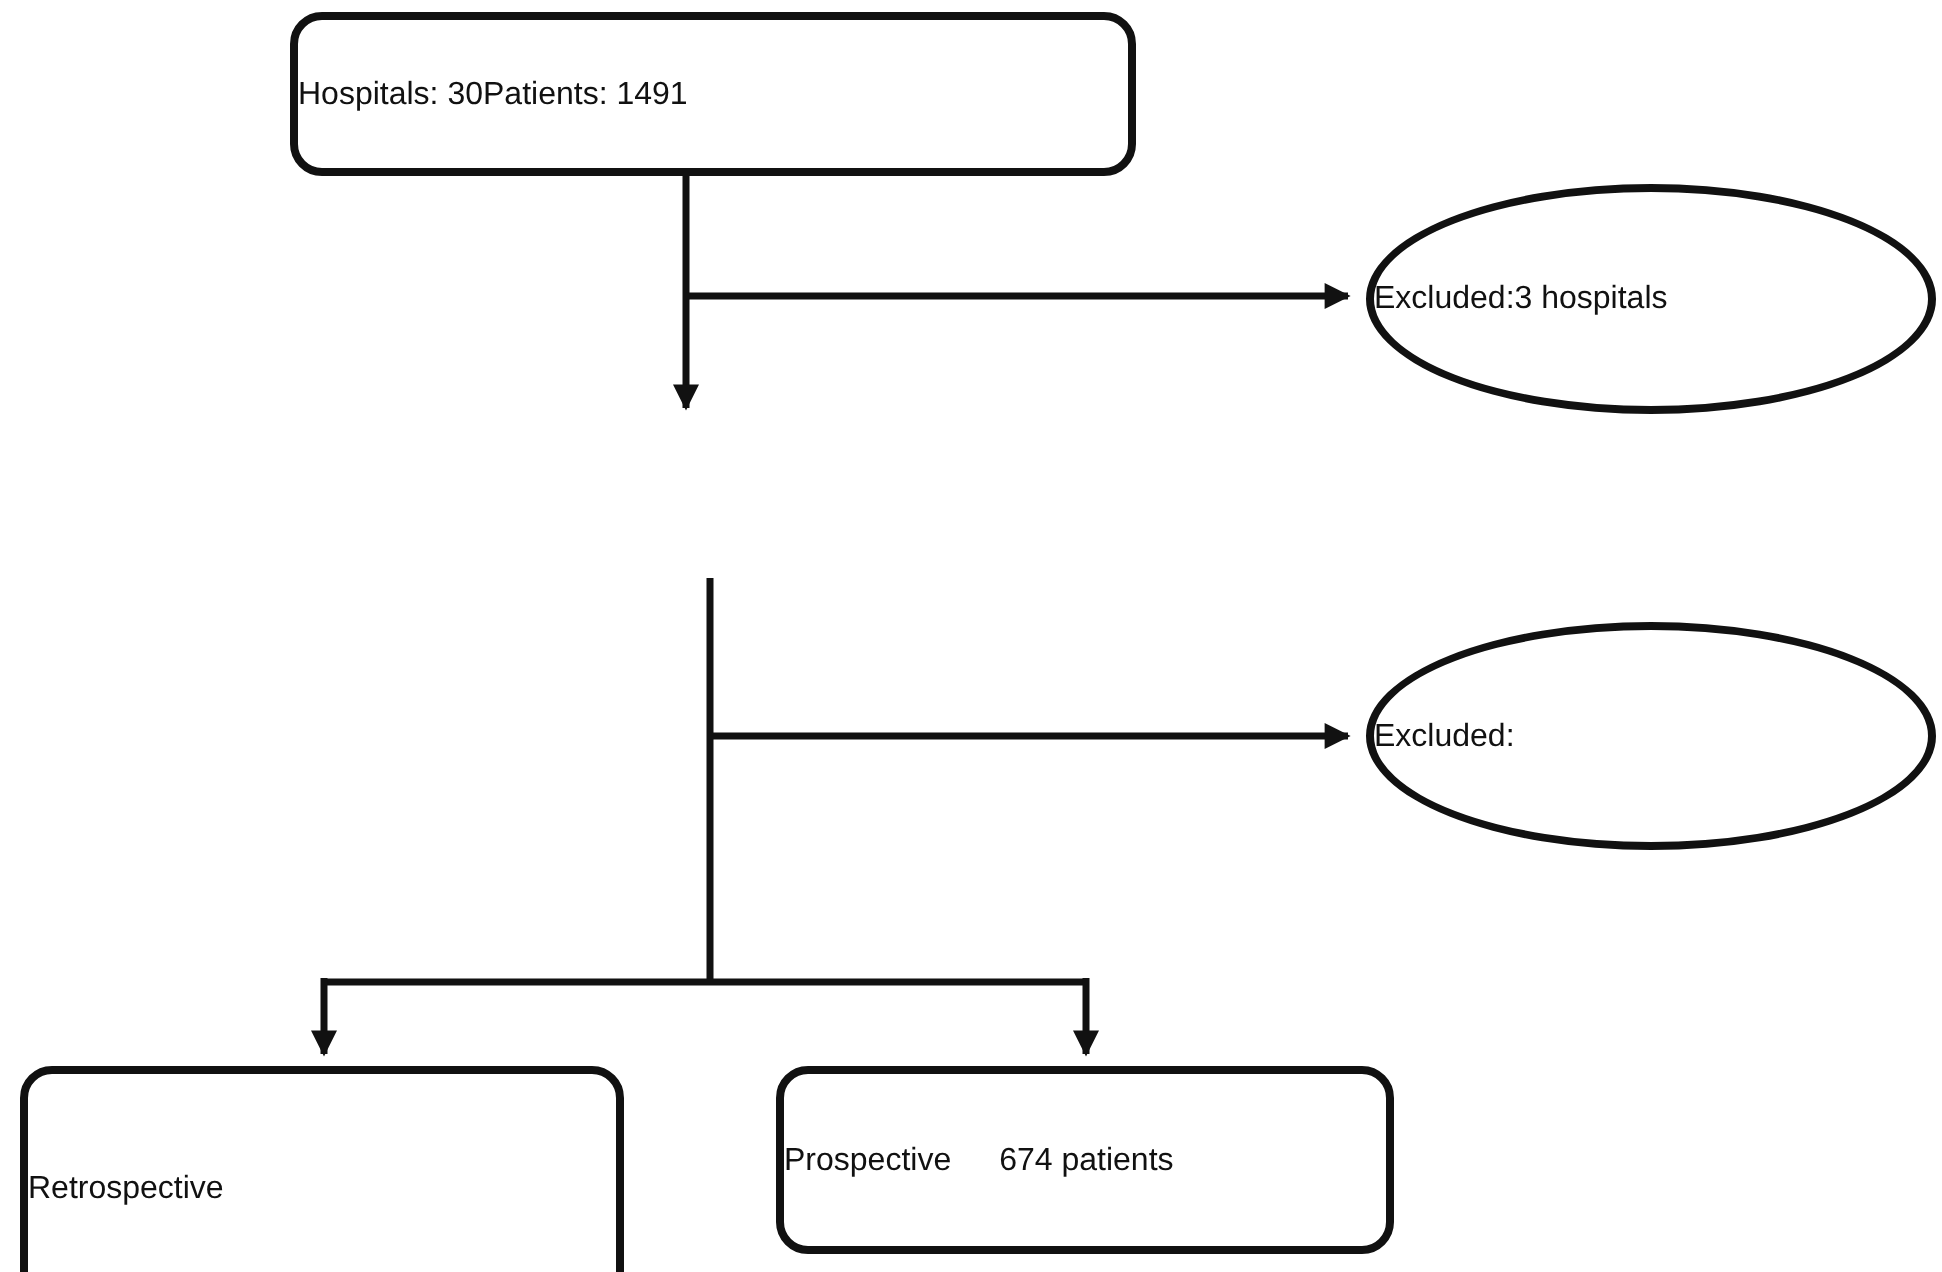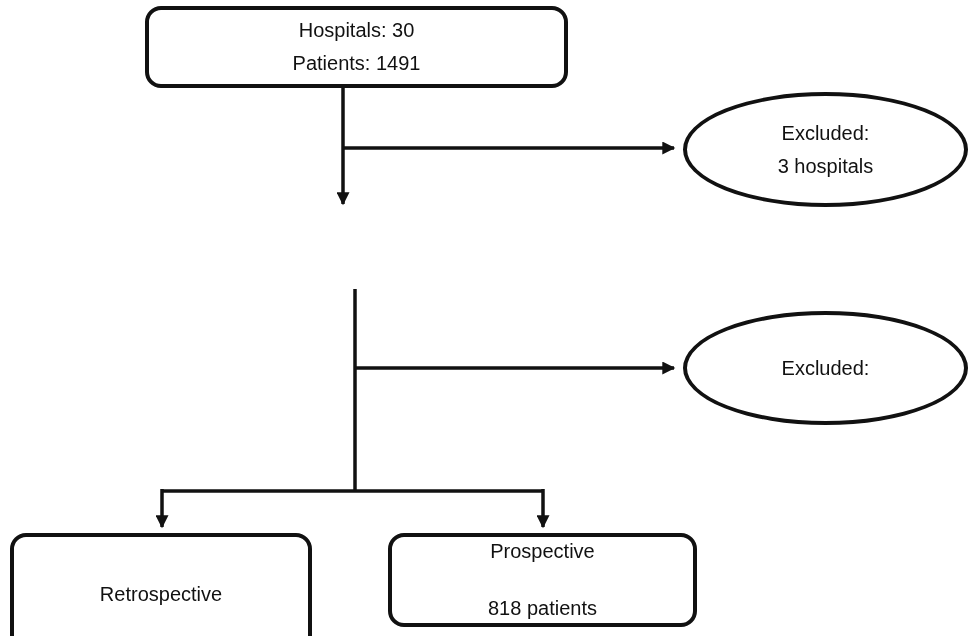--- a/index.html
+++ b/index.html
@@ -22,25 +22,25 @@
     top: 0;
     width: 971px;
     height: 636px;
   }
   .node {
     position: absolute;
     box-sizing: border-box;
     background: #ffffff;
     border: 4px solid #111111;
     display: flex;
-    flex-direction: column;
+    flex-direction: row;
     align-items: center;
-    justify-content: center;
+    justify-content: flex-start;
     text-align: center;
-    font-size: 20px;
+    font-size: 16px;
     line-height: 33px;
   }
   .rect {
     border-radius: 16px;
   }
   .ellipse {
     border-radius: 50%;
     border-width: 4px;
   }
   .node span {
@@ -96,16 +96,16 @@
   <div class="node ellipse" id="ellipse-excl-cases">
     <span>Excluded:</span>
   </div>
 
   <div class="node rect" id="box-retrospective">
     <span>Retrospective</span>
   </div>
 
   <div class="node rect" id="box-prospective">
     <span>Prospective</span>
-    <span>818 patients</span>
+    <span>674 patients</span>
   </div>
 
 </div>
 
 </body></html>

